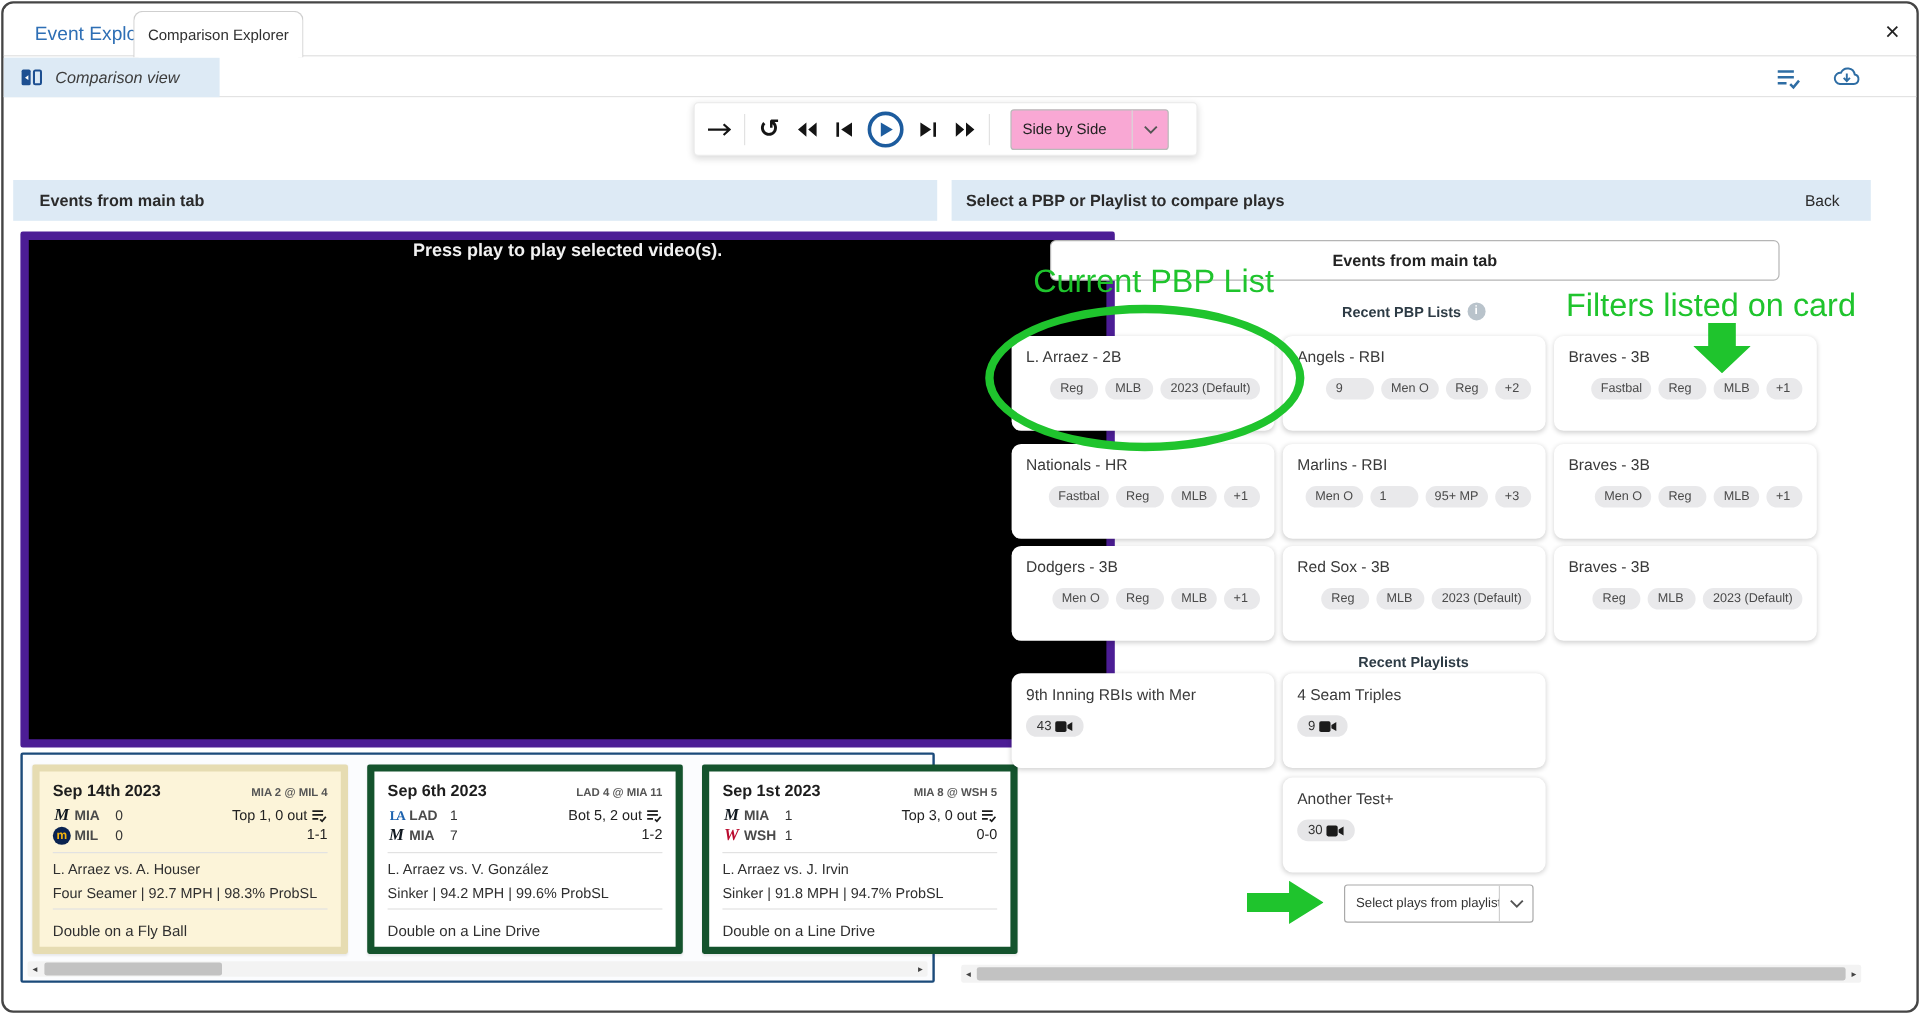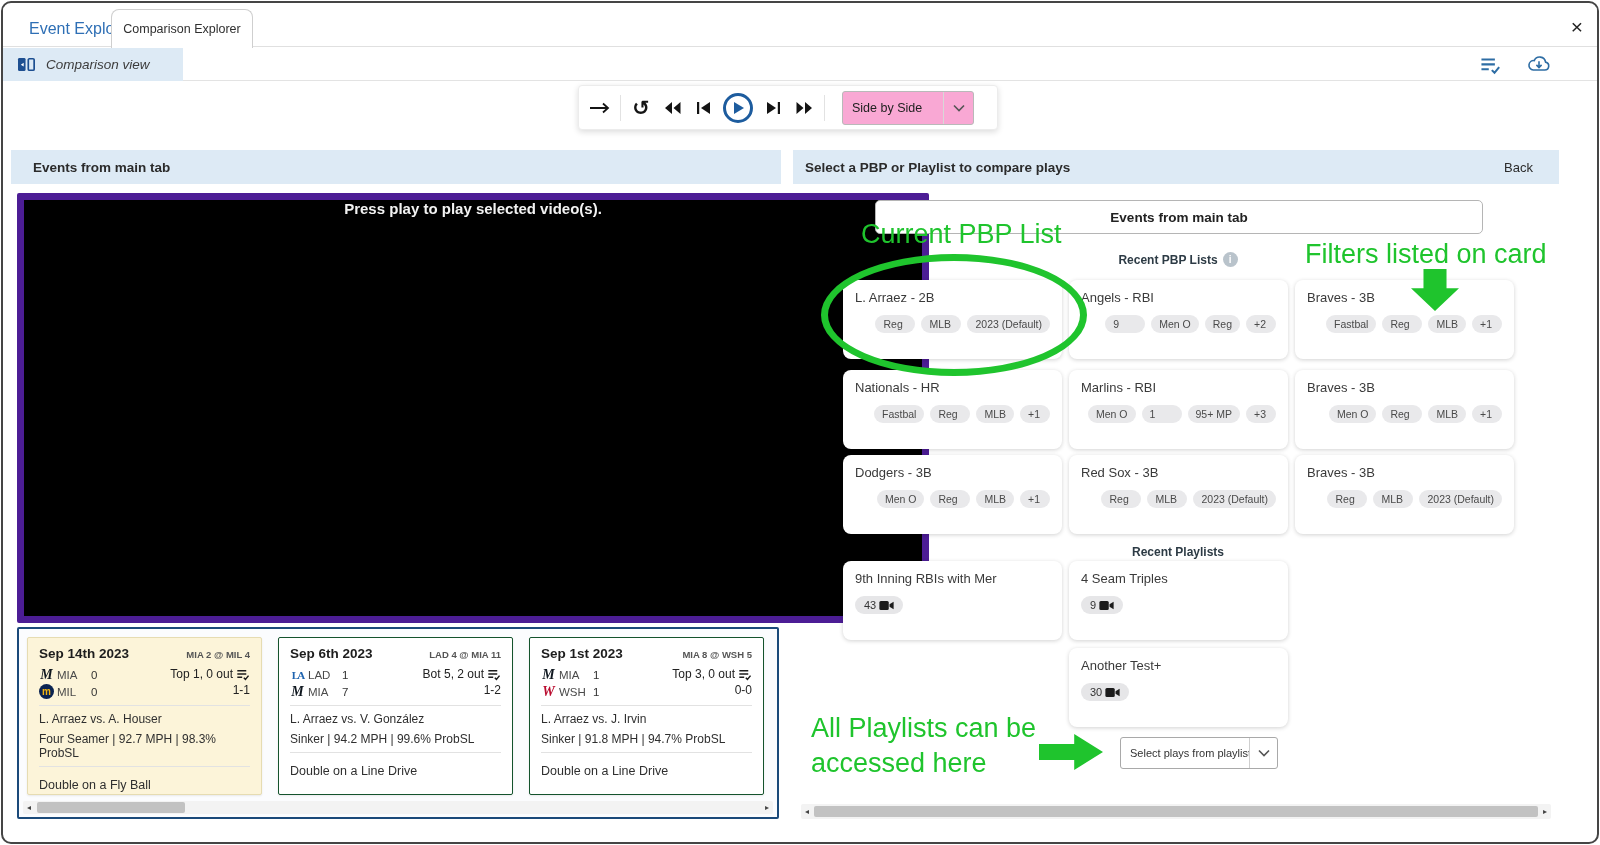--- a/index.html
+++ b/index.html
@@ -44,28 +44,28 @@
   .back-btn { font-size:13px; color:#2b2b2b; cursor:pointer; }
 
   
   .video { position:absolute; left:14px; top:190px; width:912px; height:430px; background:#000;
     border:7px solid #4c1d95; border-radius:2px; display:flex; align-items:flex-start; justify-content:center; }
   .video-msg { color:#f2f2f2; font-size:15px; font-weight:700; }
 
   
   .events-box { position:absolute; left:14px; top:624px; width:762px; height:192px; border:2px solid #1b4a7a; border-radius:2px; background:#fbfcfe; }
   .events-row { position:absolute; left:8px; top:8px; display:flex; gap:16px; }
-  .ecard { width:235px; height:158px; background:#fff; border:1px solid #14532d; border-radius:2px; padding:8px 11px; cursor:pointer; box-shadow:0 1px 2px rgba(0,0,0,0.08); }
+  .ecard { width:263px; height:158px; background:#fff; border:6px solid #14532d; border-radius:2px; padding:8px 11px; cursor:pointer; box-shadow:0 1px 2px rgba(0,0,0,0.08); }
   .ecard.selected { background:#fcf4d9; border-color:#e6dcb2; }
   .ec-top { display:flex; justify-content:space-between; align-items:baseline; }
   .ec-date { font-size:13.5px; font-weight:700; color:#1d1d1d; }
   .ec-matchup { font-size:9.5px; font-weight:700; color:#555; }
   .ec-score { display:flex; justify-content:space-between; margin-top:6px; }
   .ec-teams { display:grid; grid-template-columns:18px 34px auto; row-gap:2px; align-items:center; }
-  .ec-abbr { font-size:11.5px; font-weight:400; color:#4a4a4a; }
+  .ec-abbr { font-size:11.5px; font-weight:700; color:#4a4a4a; }
   .ec-num { font-size:11.5px; color:#333; }
   .ec-state { text-align:right; font-size:12px; color:#222; }
   .ec-state-top { display:flex; align-items:center; gap:3px; justify-content:flex-end; }
   .ec-count { margin-top:2px; font-size:12px; }
   .ec-div { height:1px; background:#e2e2e2; margin-top:6px; }
   .ec-line { font-size:12px; color:#2f2f2f; margin-top:6px; }
   .ec-result { font-size:12.5px; color:#2f2f2f; margin-top:11px; }
   .logo { width:15px; height:15px; display:flex; align-items:center; justify-content:center; font-weight:700; }
   .logo-mia { font-family:"Liberation Serif",serif; font-style:italic; font-size:14px; color:#101820; }
   .logo-mil { background:#0a2351; color:#f5b50f; border-radius:50%; font-size:10px; }
@@ -467,20 +467,16 @@
     <span class="track">
           <span class="thumb" style="left:1px;right:1px;"></span>
         </span>
     <span class="arr">▸</span>
   </div>
 
   <div class="anno anno-text" style="left:858px;top:216px;">Current PBP List</div>
   <div class="anno anno-ellipse"></div>
   <div class="anno anno-text" style="left:1302px;top:236px;text-align:center;">Filters listed on card</div>
   <div class="anno anno-arrow-down"></div>
-  <div class="anno anno-text" style="left:808px;top:708px;line-height:35px;">
-    <div>All Playlists can be</div>
-    <div>accessed here</div>
-  </div>
   <div class="anno anno-arrow-right"></div>
 
 </div>
 </div>
 
 </body></html>

